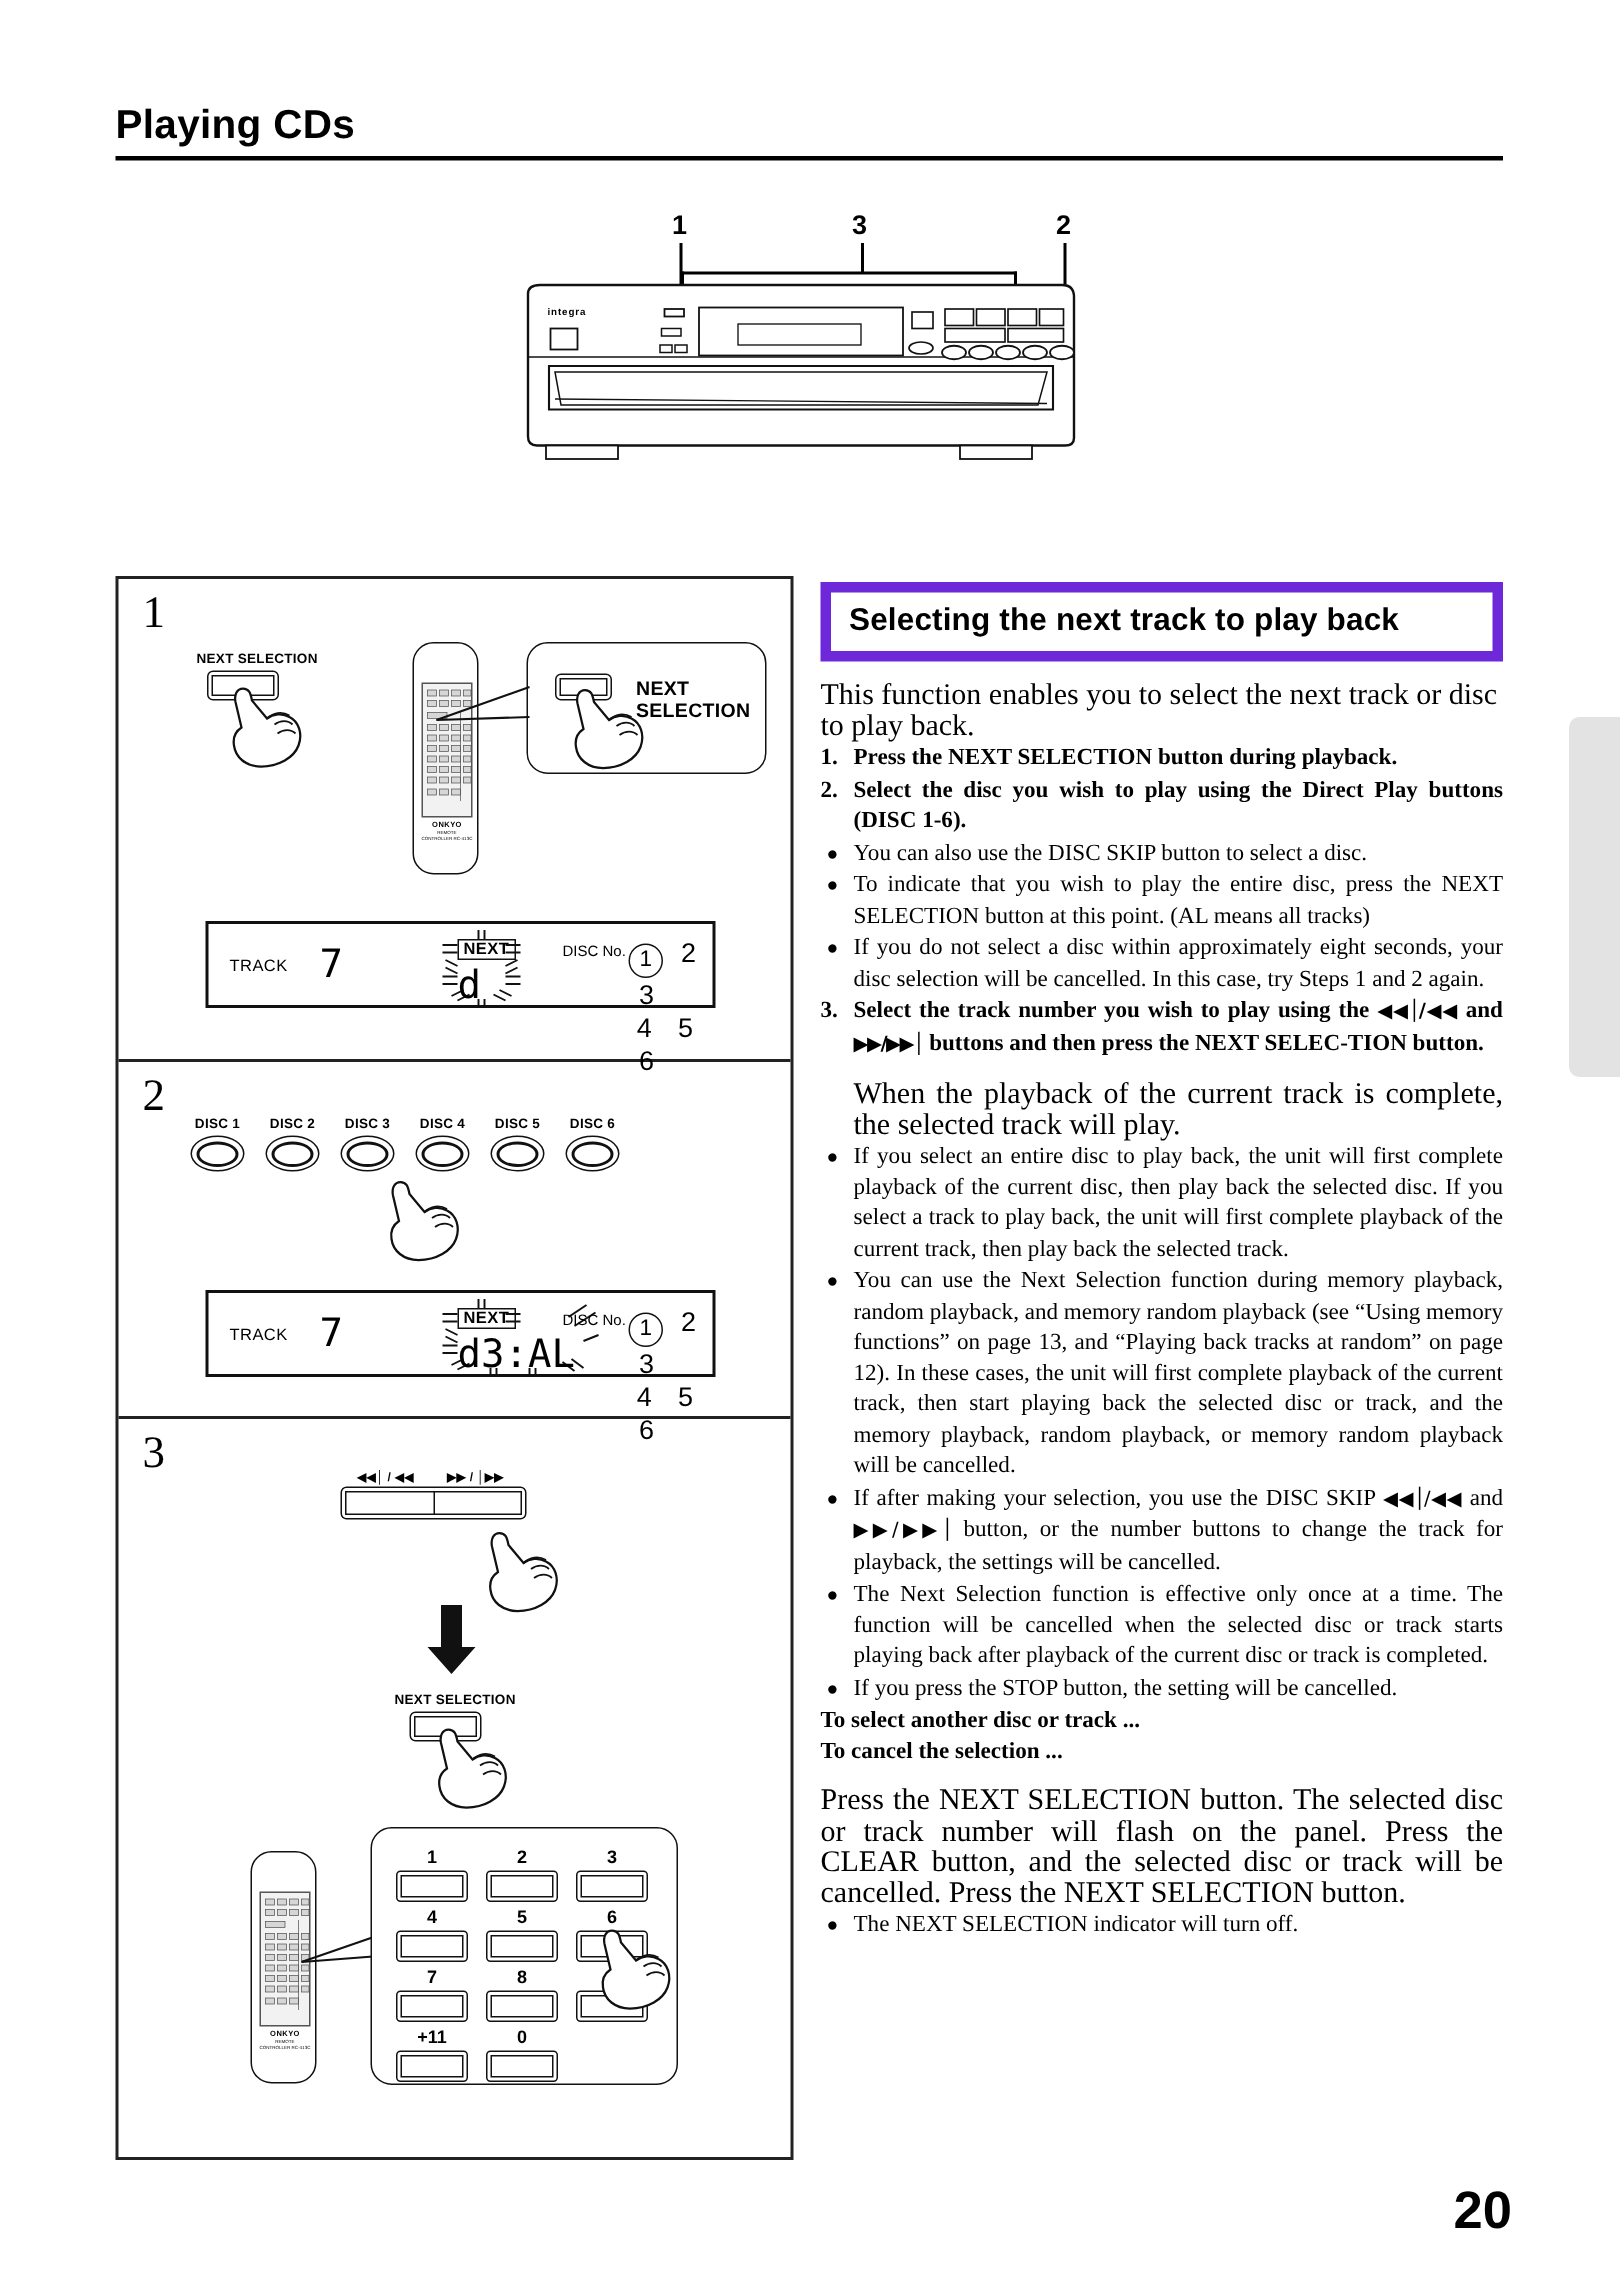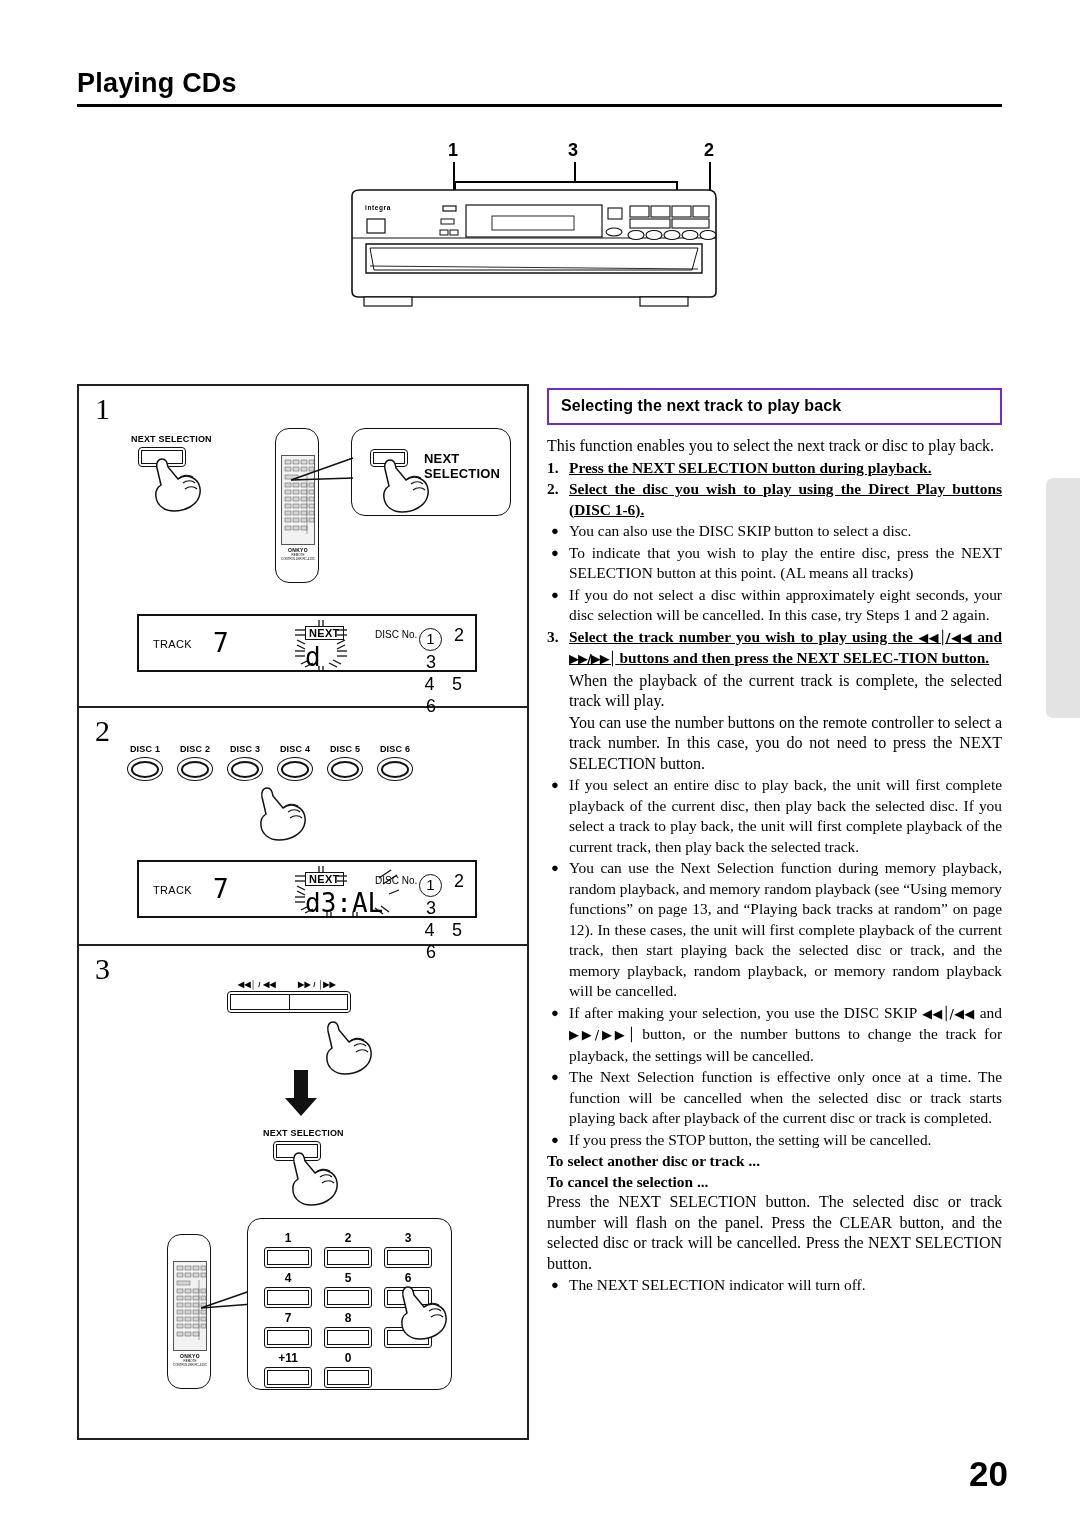--- a/index.html
+++ b/index.html
@@ -247,46 +247,46 @@
   }
 
   
   .text-col {
     position: absolute;
     left: 547px;
     top: 388px;
     width: 455px;
   }
   .section-head {
-    border: 2px solid #6d28d9;
+    border: 7px solid #6d28d9;
     box-sizing: border-box;
     padding: 7px 10px 8px 12px;
     font-family: "Liberation Sans", sans-serif;
     font-weight: bold;
-    font-size: 16px;
+    font-size: 21px;
     letter-spacing: 0.1px;
     margin-bottom: 11px;
   }
   p.body {
-    margin: 0 0 1px 0;
-    font-size: 16px;
+    margin: 12px 0 1px 0;
+    font-size: 20px;
     line-height: 20.5px;
     text-align: justify;
   }
   p.body.nojust { text-align: left; }
   .numitem {
     display: flex;
     font-weight: bold;
     font-size: 15.4px;
     line-height: 20.5px;
     margin: 0 0 1px 0;
     text-align: justify;
   }
   .numitem .n { width: 22px; flex: 0 0 22px; }
-  .numitem .t { flex: 1 1 auto; text-align: justify; text-decoration: underline; }
+  .numitem .t { flex: 1 1 auto; text-align: justify; }
   .bullet {
     display: flex;
     font-size: 15.4px;
     line-height: 20.5px;
     margin: 0 0 1px 0;
   }
   .bullet .b {
     width: 22px; flex: 0 0 22px;
     text-align: left; font-size: 13px; padding-left: 4px;
     box-sizing: border-box;
@@ -817,21 +817,20 @@
       <span>Select the track number you wish to play using the</span>
       <span class="glyph">◀◀│/◀◀</span>
       <span>and</span>
       <span class="glyph">▶▶/▶▶│</span>
       <span>buttons and then press the NEXT SELEC-TION button.</span>
     </div>
   </div>
 
   <div class="indent-body">
     <p class="body">When the playback of the current track is complete, the selected track will play.</p>
-    <p class="body">You can use the number buttons on the remote controller to select a track number. In this case, you do not need to press the NEXT SELECTION button.</p>
   </div>
 
   <div class="bullet">
     <div class="b">●</div>
     <div class="t">If you select an entire disc to play back, the unit will first complete playback of the current disc, then play back the selected disc. If you select a track to play back, the unit will first complete playback of the current track, then play back the selected track.</div>
   </div>
   <div class="bullet">
     <div class="b">●</div>
     <div class="t">You can use the Next Selection function during memory playback, random playback, and memory random playback (see “Using memory functions” on page 13, and “Playing back tracks at random” on page 12). In these cases, the unit will first complete playback of the current track, then start playing back the selected disc or track, and the memory playback, random playback, or memory random playback will be cancelled.</div>
   </div>

